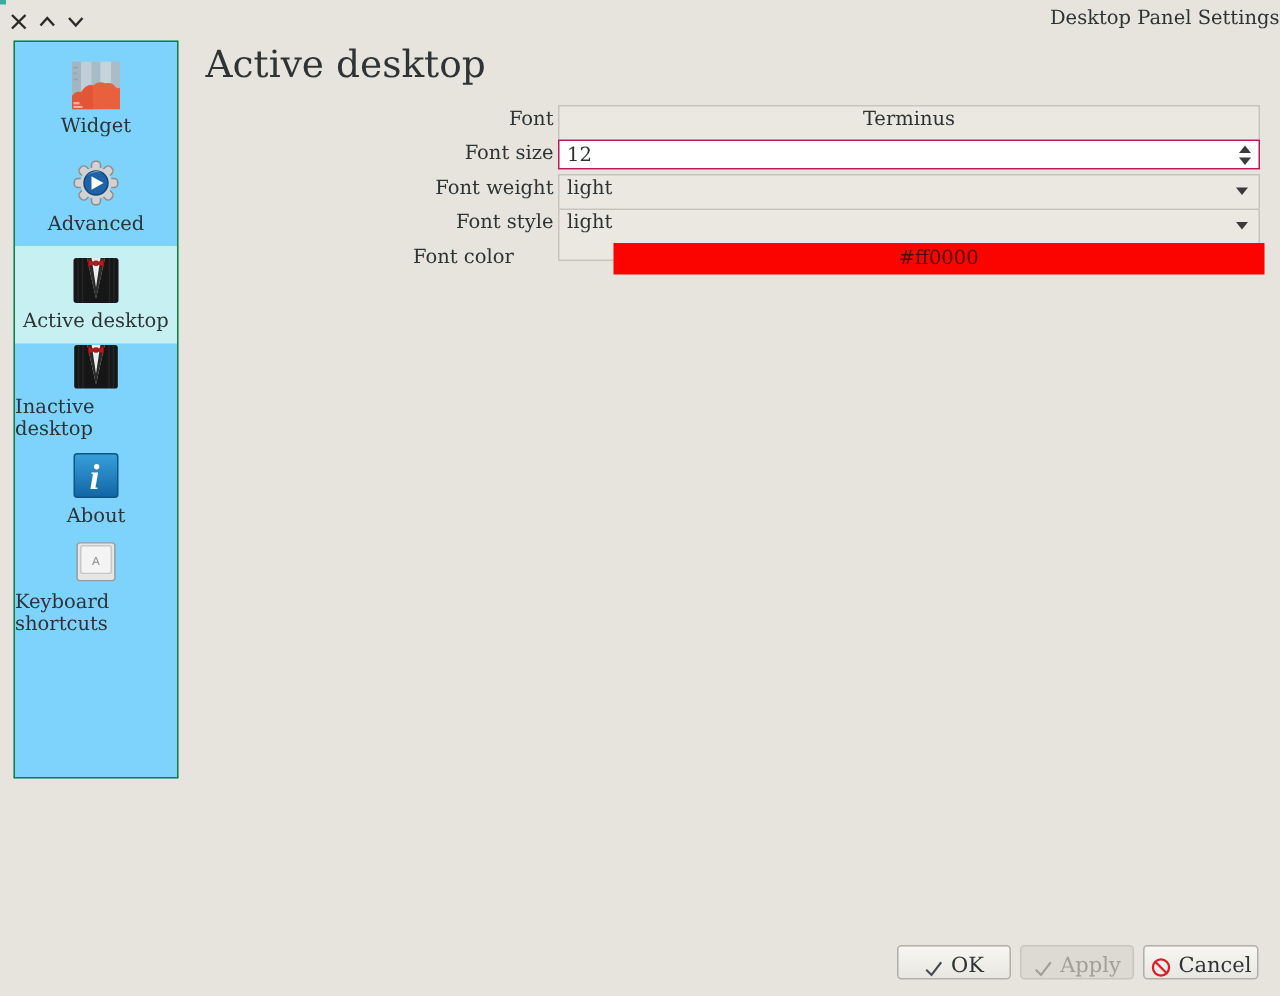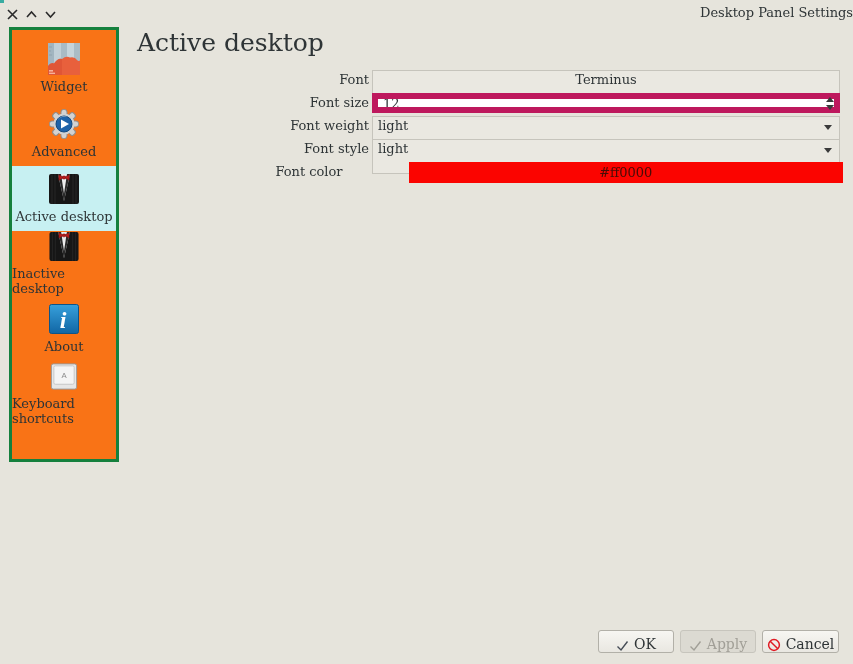--- a/index.html
+++ b/index.html
@@ -14,40 +14,40 @@
   .corner-accent { position:absolute; left:0; top:0; width:4px; height:3px; background:#3aaca2; }
 
   
   .titlebar { position:absolute; top:0; left:0; right:0; height:24px; }
   .win-controls { position:absolute; left:6px; top:6px; display:flex; gap:6px; }
   .wc { width:13px; height:13px; display:block; cursor:pointer; }
   .win-title { text-align:right; font-size:13px; padding-top:5px; }
 
   
   .sidebar {
-    position:absolute; left:9px; top:27px; width:110px; height:435px;
-    background:#f97316; border:3px solid #15803d; padding-top:6px;
+    position:absolute; left:9px; top:27px; width:110px; height:492px;
+    background:#7dd3fc; border:1px solid #15803d; padding-top:6px;
   }
   .side-item {
     height:65px; display:flex; flex-direction:column; align-items:center;
     justify-content:center; gap:4px; font-size:13px; cursor:pointer;
   }
   .side-item.selected { background:#c7f0f2; }
   .side-icon { width:32px; height:32px; display:block; }
 
   
   .heading { position:absolute; left:137px; top:28px; font-size:25px; font-weight:normal; }
 
   .form { position:absolute; left:0; top:70px; width:843px; }
   .frow { display:flex; margin-bottom:3px; height:20px; }
   .flabel { width:372px; text-align:right; padding-right:3px; font-size:13px; line-height:20px; }
   .ffield { width:468px; position:relative; font-size:13px; line-height:18px; height:35px; }
   .btn-field { background:#eae8e1; border:1px solid #c6c4bc; text-align:center; cursor:pointer; }
   .spin-field {
-    width:468px; height:20px; background:#ffffff; border:6px solid #be185d;
+    width:468px; height:20px; background:#ffffff; border:1px solid #be185d;
     padding:0 18px 0 5px; font-family:inherit; font-size:13px; color:#2e3436;
   }
   .spin-arrows { position:absolute; right:6px; top:4px; display:flex; flex-direction:column; gap:3px; cursor:pointer; }
   .tri-up   { width:0; height:0; border-left:4px solid transparent; border-right:4px solid transparent; border-bottom:5px solid #3a3a3a; }
   .tri-down { width:0; height:0; border-left:4px solid transparent; border-right:4px solid transparent; border-top:5px solid #3a3a3a; }
   .dd-field { background:#eae8e1; border:1px solid #c6c4bc; padding-left:5px; cursor:pointer; }
   .dd-arrow { position:absolute; right:7px; top:8px; width:0; height:0;
     border-left:4px solid transparent; border-right:4px solid transparent; border-top:5px solid #3a3a3a; }
   .color-field { background:#fb0400; height:21px; line-height:21px; text-align:center;
     color:#480c06; cursor:pointer;margin-left:27px; }

